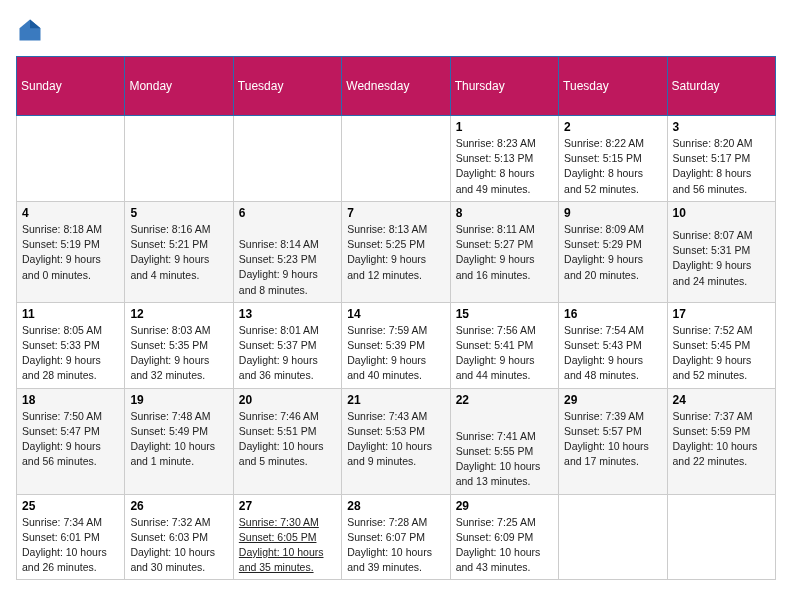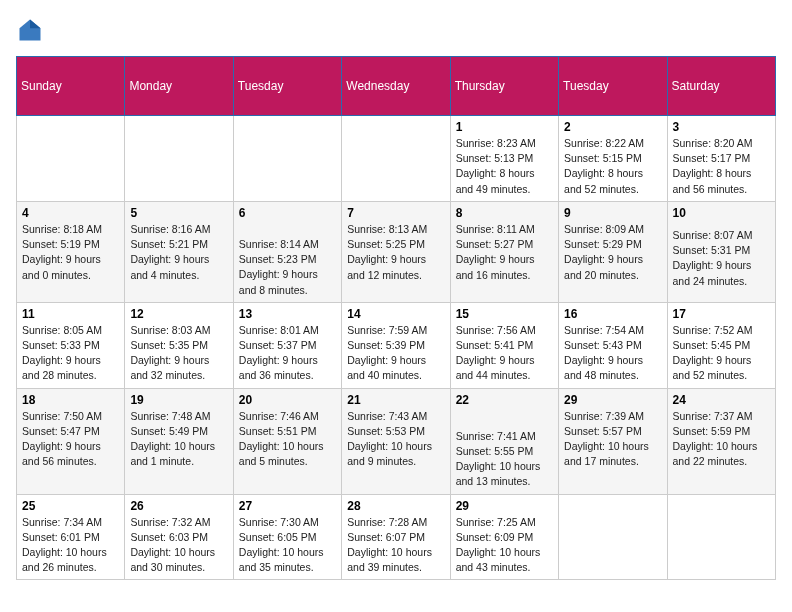--- a/index.html
+++ b/index.html
@@ -312,21 +312,21 @@
         </td>
         <td>
           <span class="day-num">26</span>
           <div class="day-info" style="white-space: pre-line;">Sunrise: 7:32 AM
 Sunset: 6:03 PM
 Daylight: 10 hours
 and 30 minutes.</div>
         </td>
         <td>
           <span class="day-num">27</span>
-          <div class="day-info" style="white-space: pre-line;">Sunrise: 7:30 AM
+          <div class="day-info" style="white-space: pre-line; text-decoration: underline;">Sunrise: 7:30 AM
 Sunset: 6:05 PM
 Daylight: 10 hours
 and 35 minutes.</div>
         </td>
         <td>
           <span class="day-num">28</span>
           <div class="day-info" style="white-space: pre-line;">Sunrise: 7:28 AM
 Sunset: 6:07 PM
 Daylight: 10 hours
 and 39 minutes.</div>

